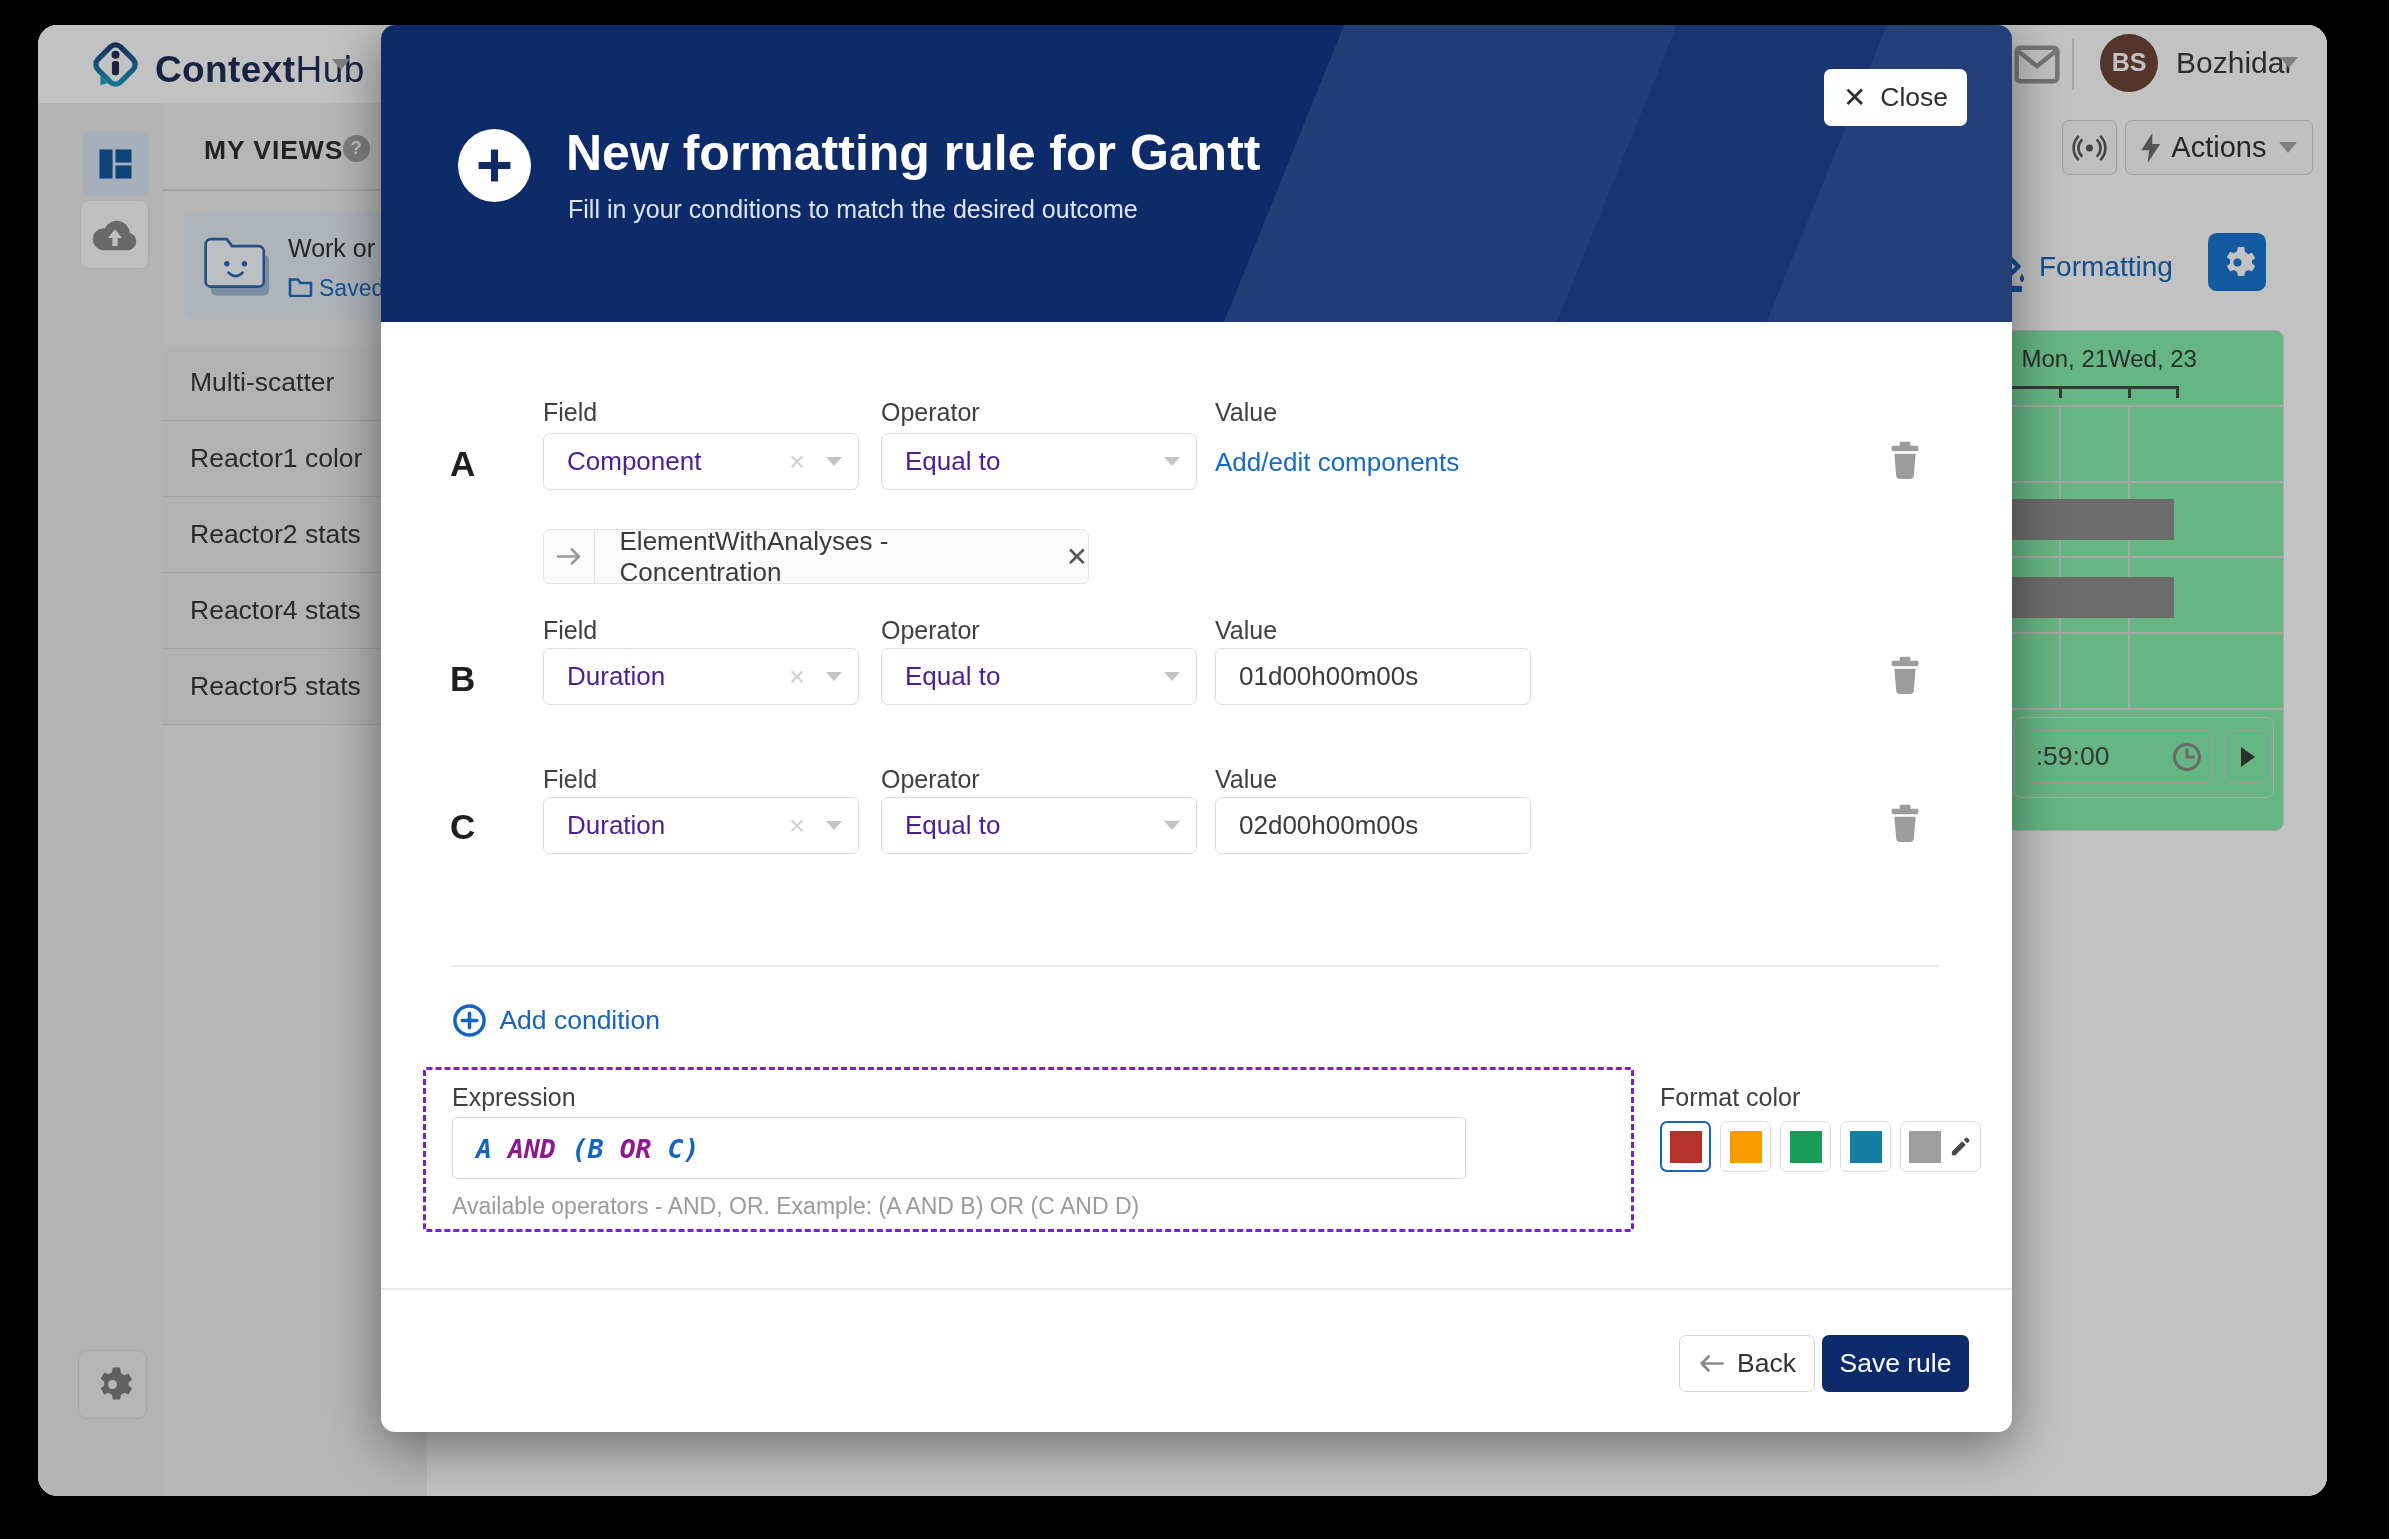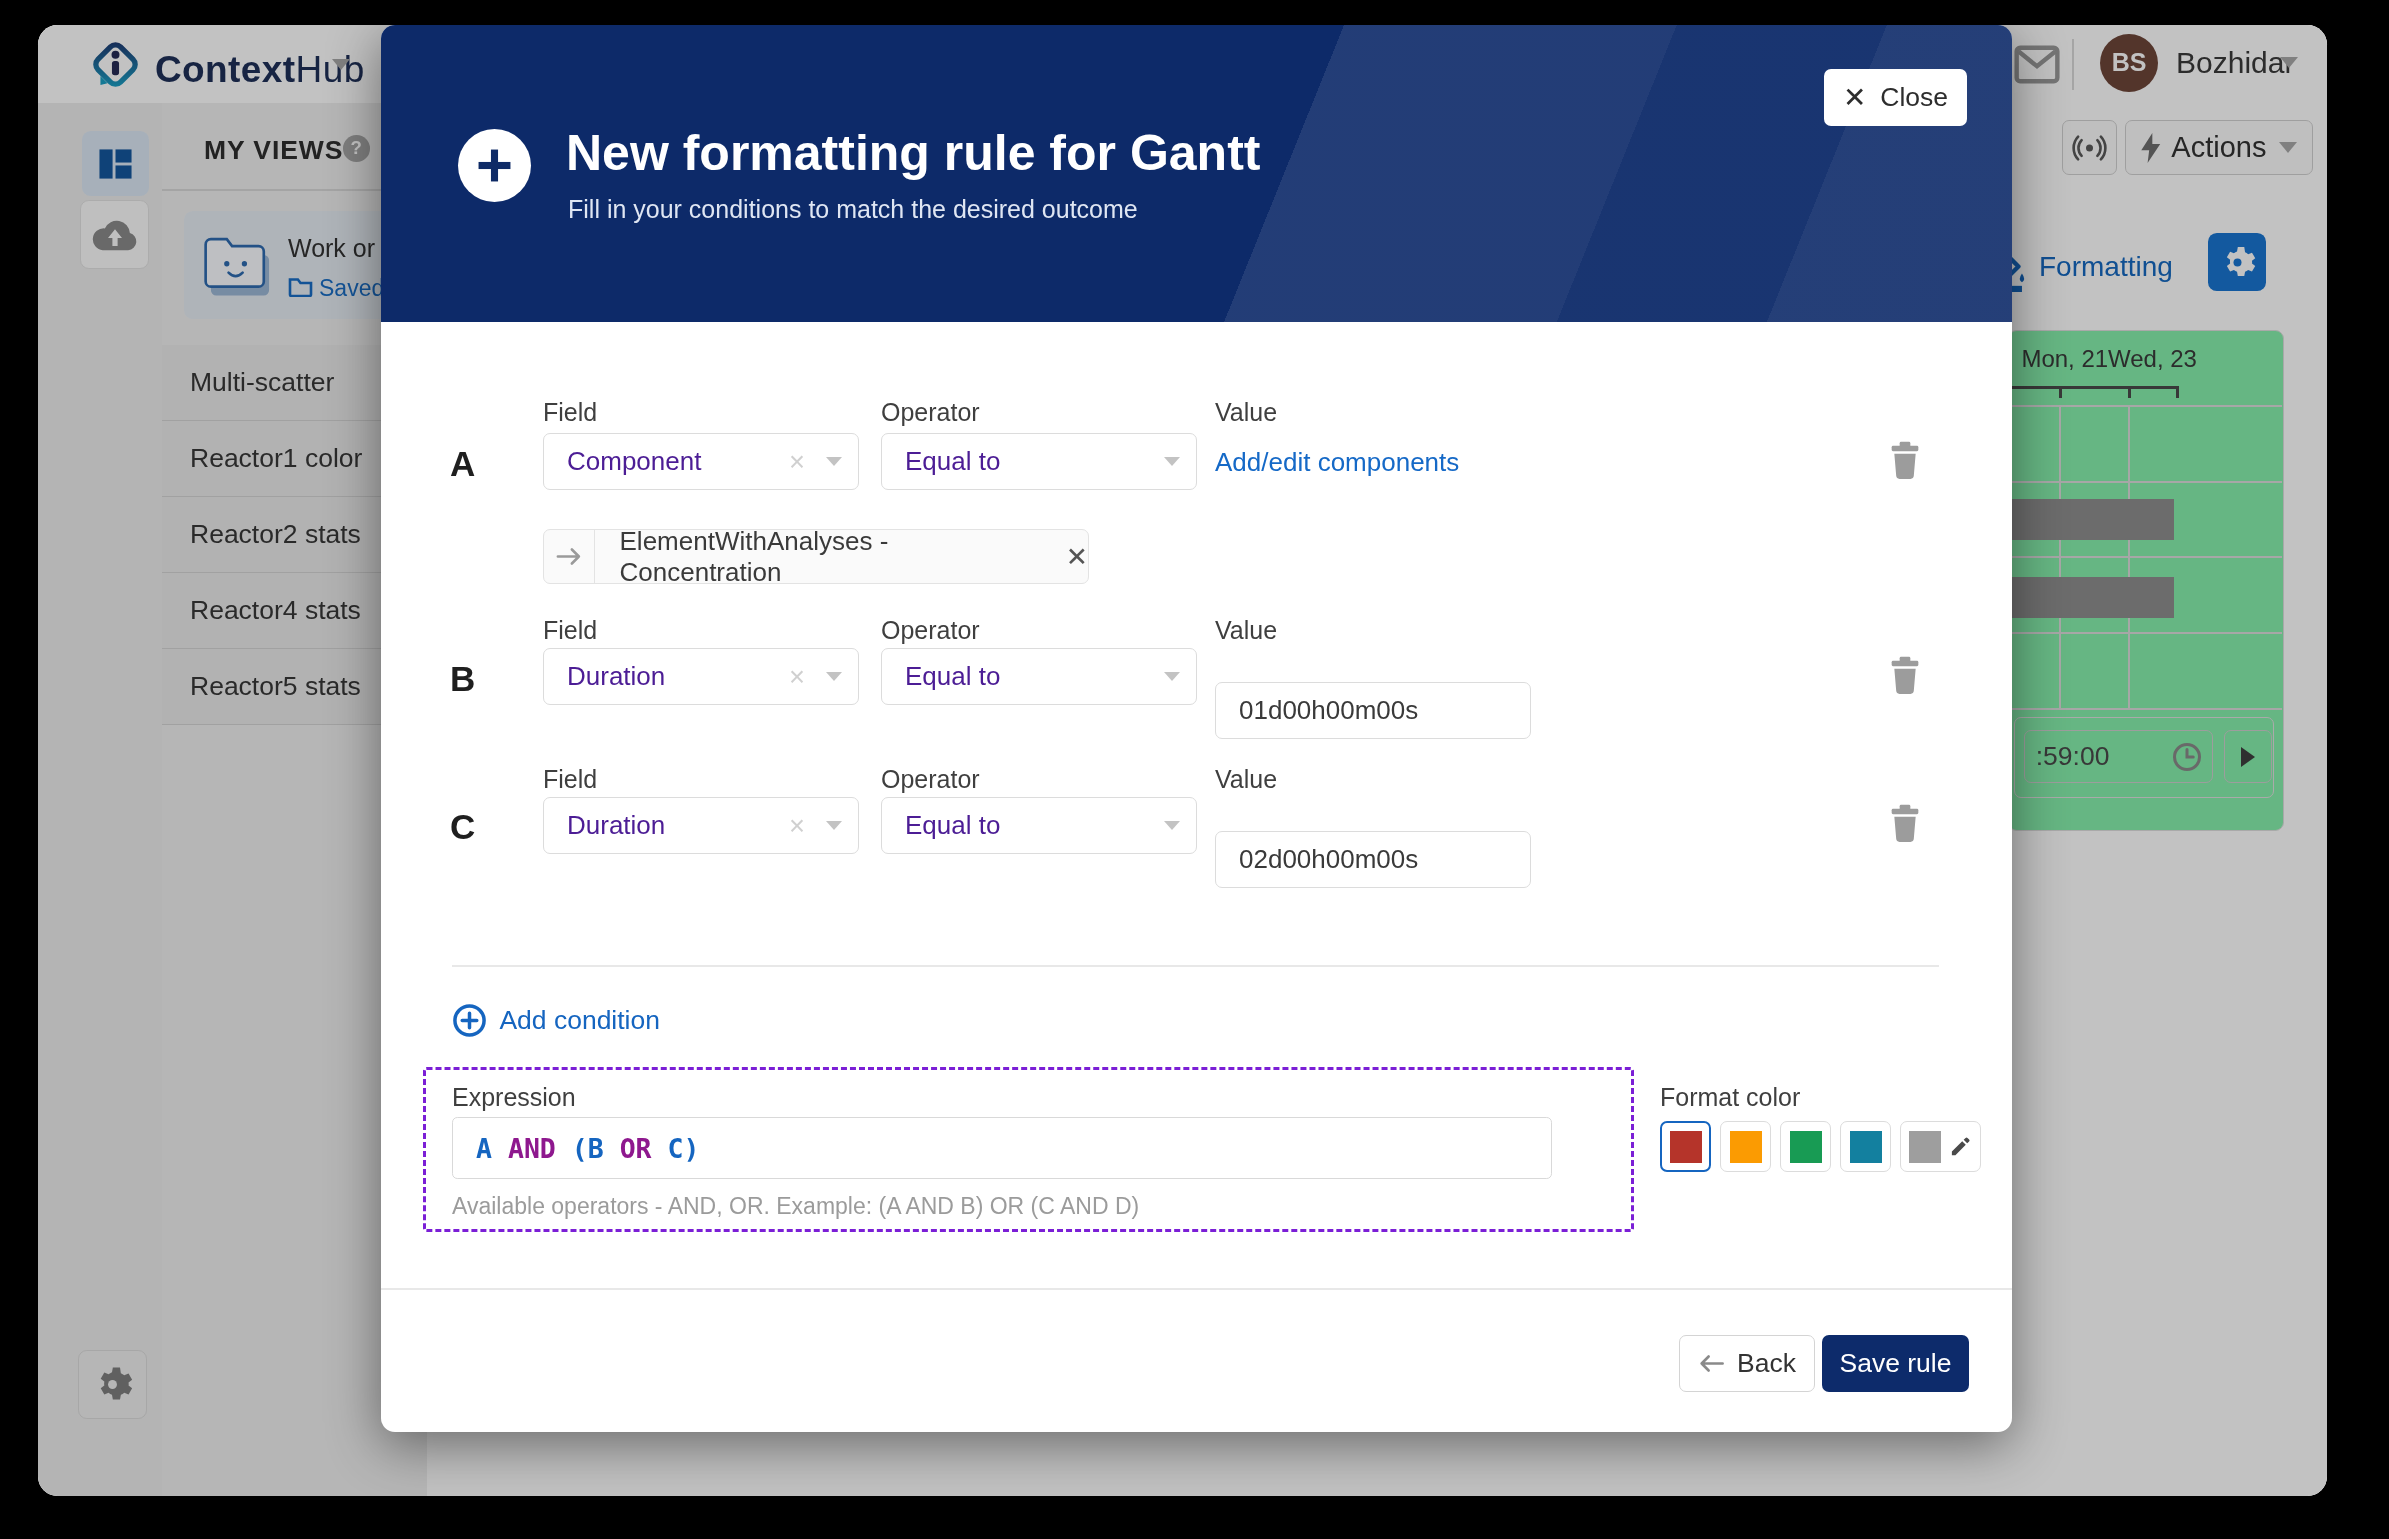--- a/index.html
+++ b/index.html
@@ -89,38 +89,38 @@
 
   .flabel{position:absolute;font-size:25px;color:#3f3f3f;}
   .cond-letter{position:absolute;font-size:35px;font-weight:600;color:#1f1f1f;}
   .select{position:absolute;height:57px;width:316px;border:1.8px solid #dcdcdc;border-radius:7px;background:#fff;
     display:flex;align-items:center;padding:0 16px 0 23px;box-sizing:border-box;}
   .select .txt{font-size:26px;color:#4c1d95;flex:1;}
   .select .clear{color:#d0d0d0;font-size:27.4px;margin-right:21px;}
   .sel-caret{width:0;height:0;border-left:8px solid transparent;border-right:8px solid transparent;
     border-top:9.7px solid #c3c3c3;}
   .vinput{position:absolute;height:57px;width:316px;border:1.8px solid #dcdcdc;border-radius:7px;background:#fff;
-    display:flex;align-items:center;padding:0 23px;box-sizing:border-box;font-size:26px;color:#3a3a3a;margin-top:34px;}
+    display:flex;align-items:center;padding:0 23px;box-sizing:border-box;font-size:26px;color:#3a3a3a;}
   .vlink{position:absolute;font-size:26px;color:#1569c7;}
   .chip{position:absolute;left:162px;top:504px;width:546px;height:55px;background:#fafafa;
     border:1.8px solid #e3e3e3;border-radius:7px;box-sizing:border-box;display:flex;align-items:center;}
   .chip-arrow-seg{width:51px;align-self:stretch;border-right:1.8px solid #e3e3e3;
     display:flex;align-items:center;justify-content:center;}
   .chip-label{font-size:26px;color:#3a3a3a;margin-left:25px;}
   .chip-x{font-size:26.5px;color:#555;margin-left:21px;}
   .trash{position:absolute;width:39px;height:46px;display:flex;align-items:center;justify-content:center;}
 
   .divider{position:absolute;left:71px;width:1487px;height:1.8px;background:#e8e8e8;}
   .add-cond{position:absolute;left:71px;top:978px;display:flex;align-items:center;gap:12.4px;}
   .add-cond .lbl{font-size:26.5px;color:#1565c0;}
 
   .dashed-zone{position:absolute;left:42px;top:1042px;width:1211px;height:165px;
     border:3.5px dashed #7b1fd6;border-radius:3.5px;box-sizing:border-box;}
-  .expr-input{position:absolute;left:71px;top:1092px;width:1100px;height:62px;border:1.8px solid #d9d9d9;
-    border-radius:5.3px;box-sizing:border-box;display:flex;align-items:center;padding:4px 23px;background:#fff;}
+  .expr-input{position:absolute;left:71px;top:1092px;width:1014px;height:62px;border:1.8px solid #d9d9d9;
+    border-radius:5.3px;box-sizing:border-box;display:flex;align-items:center;padding:4px 23px;background:#fff;font-style:italic;}
   .expr-text{font-family:"DejaVu Sans Mono","Liberation Mono",monospace;font-weight:700;font-size:26.5px;white-space:pre;}
   .expr-text .operand{color:#1565c0;}
   .expr-text .operator{color:#8e188e;}
   .expr-hint{position:absolute;left:71px;top:1168px;font-size:23px;color:#9b9b9b;}
 
   .swatch-btn{position:absolute;top:1096px;height:51px;width:51px;border:1.8px solid #dcdcdc;border-radius:7px;
     background:#fff;box-sizing:border-box;display:flex;align-items:center;justify-content:center;gap:8.8px;}
   .swatch-btn.selected{border:2.7px solid #1565c0;}
   .swatch{width:32px;height:32px;}
   .swatch-btn.wide{width:81px;}

